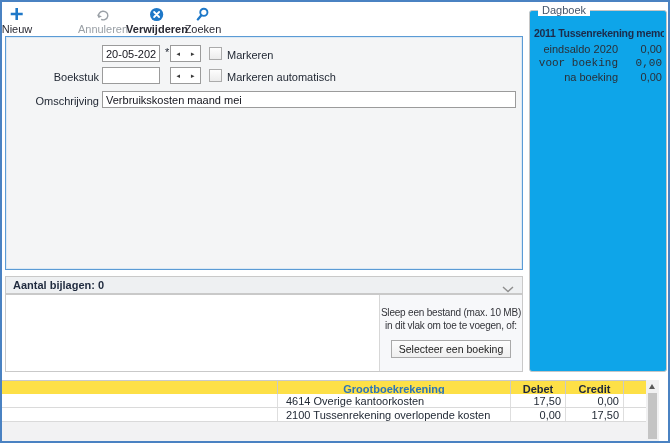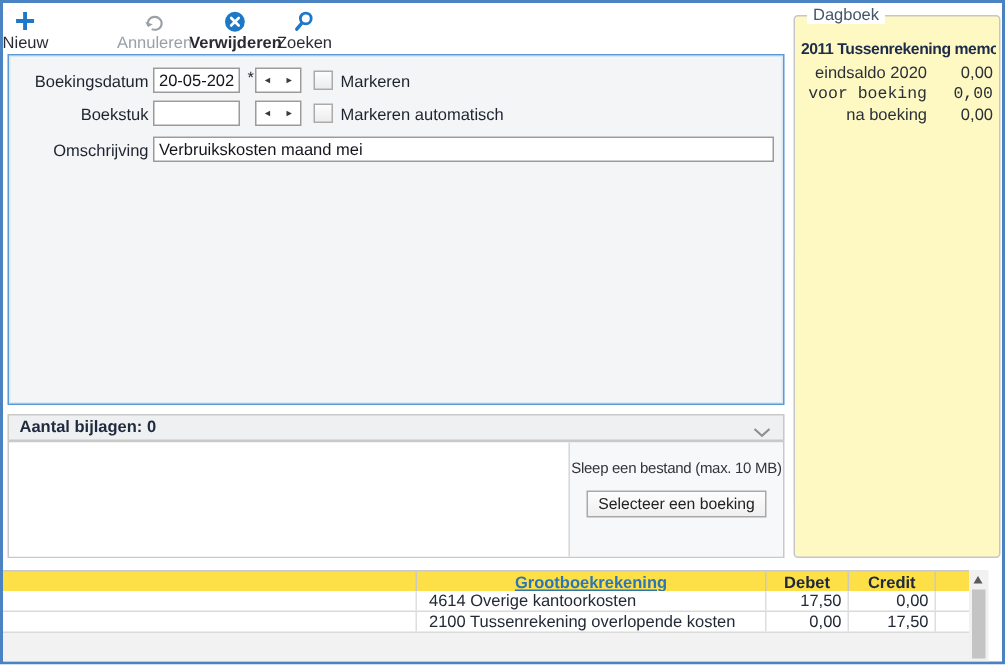--- a/index.html
+++ b/index.html
@@ -40,21 +40,21 @@
   .drop-zone { position:absolute; left:0; top:0; right:143px; bottom:0; background:#fff; }
   .drop-info { position:absolute; right:0; top:0; width:143px; height:100%;
     background:#f7f8fa; border-left:1px solid #d7d7d7; text-align:center;
     padding-top:11px; font-size:10px; letter-spacing:-0.2px; color:#33343a; }
   .drop-info .line { white-space:nowrap; line-height:13px; }
   .select-btn { margin-top:8px; font-family:"Liberation Sans",sans-serif; font-size:10.5px;
     padding:2px 7px; background:linear-gradient(#fdfdfd,#efefef); border:1px solid #a9a9a9;
     color:#222; cursor:pointer; }
   
   .dagboek { position:absolute; left:527px; top:8px; width:138px; height:362px;
-    border:1px solid #c6c6c6; border-radius:3px; background:#fef9c3; }
+    border:1px solid #c6c6c6; border-radius:3px; background:#0ea5e9; }
   .dagboek-legend { position:absolute; top:-7px; left:8px; background:#fff; padding:0 4px; color:#44546a; }
   .dagboek-title { position:absolute; left:4px; top:16px; width:130px; font-weight:700;
     font-size:10.5px; letter-spacing:-0.3px; white-space:nowrap; overflow:hidden; color:#1c2b4a; }
   .dag-row { position:absolute; left:6px; width:126px; display:flex; line-height:13px; }
   .dag-label { flex:1; text-align:right; color:#2a2f38; }
   .dag-value { width:44px; text-align:right; color:#2a2f38; }
   
   .grid-header { position:absolute; left:0; top:378px; width:644px; height:18px;
     background:#fde047; border-top:1px solid #c9c9c9; border-bottom:1px solid #c9c9c9; }
   .hcell { position:absolute; top:0; height:100%; display:flex; align-items:center;
@@ -110,21 +110,20 @@
     <span class="ticon">
       <svg width="14" height="14" viewBox="0 0 14 14">
         <circle cx="8.2" cy="5.3" r="3.6" fill="none" stroke="#1e78c8" stroke-width="1.9"></circle>
         <path d="M5.5 8.5L2.2 12.4" stroke="#1e78c8" stroke-width="2.3" stroke-linecap="round"></path>
       </svg>
     </span>
     <span class="tlabel">Zoeken</span>
   </div>
 
   <div class="form-panel">
-    <div class="flabel" style="top:11px;">Boekingsdatum</div>
     <input class="inp" style="left: 96px; top: 8px; width: 58px;" value="20-05-2020">
     <span class="req-star" style="left:159px; top:9px;">*</span>
     <div class="spinner" style="left:164px; top:8px;">
       <span class="spin-half">◄</span>
       <span class="spin-half">►</span>
     </div>
     <div class="chk" style="left:203px; top:10px;"></div>
     <div class="chklabel" style="left:221px; top:11px;">Markeren</div>
 
     <div class="flabel" style="top:33px;">Boekstuk</div>
@@ -145,20 +144,21 @@
     <span class="attach-chev">
       <svg width="12" height="7" viewBox="0 0 12 7">
           <polyline points="1,1 6,5.5 11,1" fill="none" stroke="#8f8f8f" stroke-width="1.4"></polyline>
         </svg>
     </span>
   </div>
   <div class="attach-body">
     <div class="drop-zone"></div>
     <div class="drop-info">
       <div class="line">Sleep een bestand (max. 10 MB)</div>
+      <div class="line">in dit vlak om toe te voegen, of:</div>
       <button class="select-btn">Selecteer een boeking</button>
     </div>
   </div>
 
   <div class="dagboek">
     <div class="dagboek-legend">Dagboek</div>
     <div class="dagboek-title">2011 Tussenrekening memo...</div>
     <div class="dag-row" style="top:32px;">
       <span class="dag-label">eindsaldo 2020</span>
       <span class="dag-value">0,00</span>

